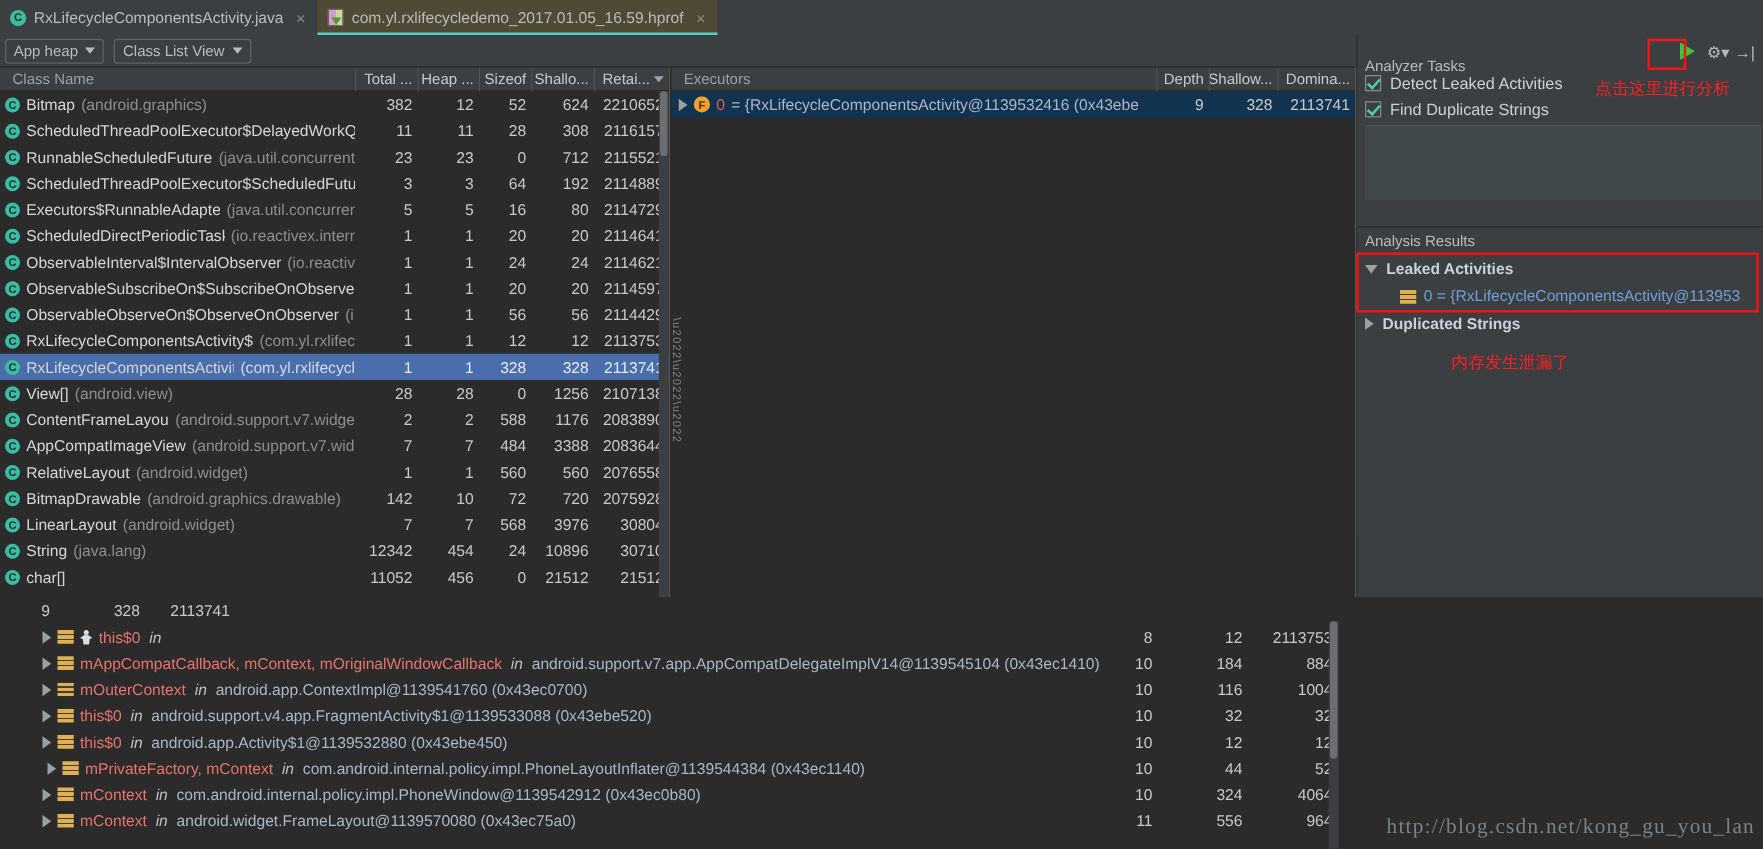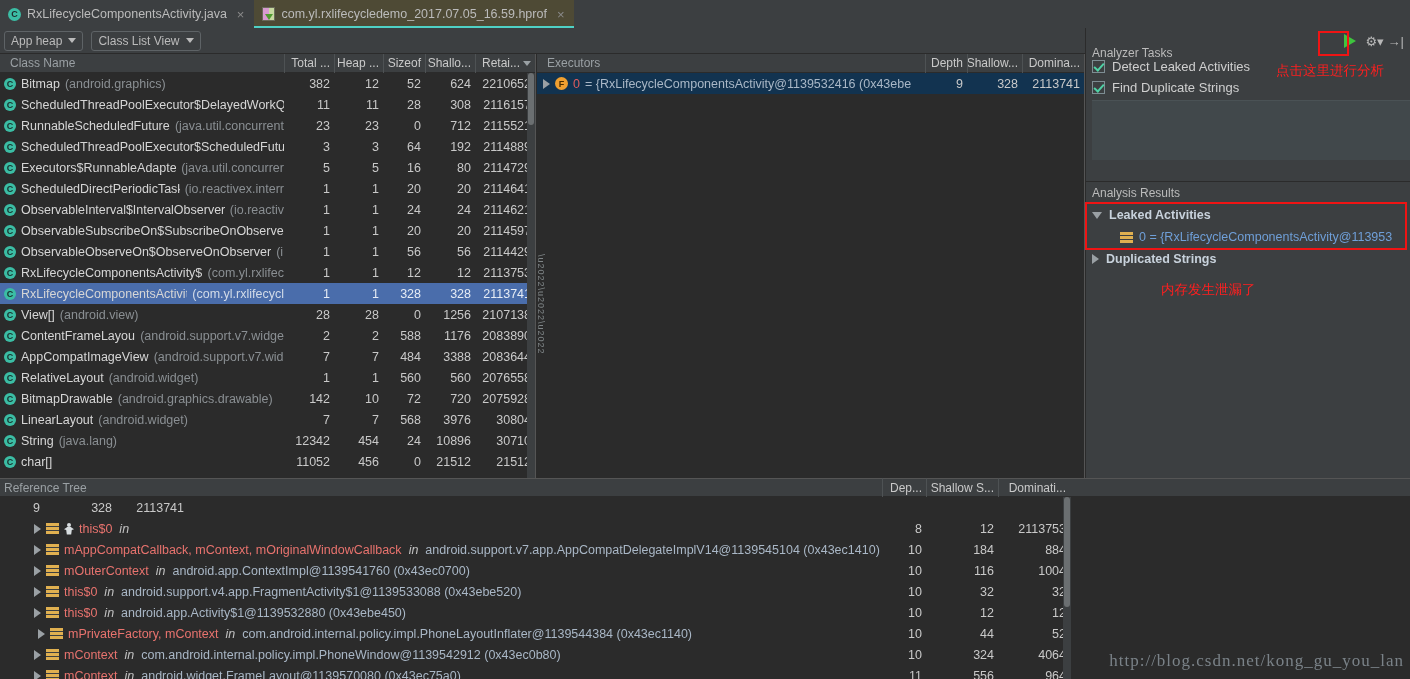--- a/index.html
+++ b/index.html
@@ -215,21 +215,21 @@
 <div id="app">
 
   <div class="tabbar">
     <div class="tab">
       <span class="icon-java">C</span>
       <span>RxLifecycleComponentsActivity.java</span>
       <span class="tab-close">×</span>
     </div>
     <div class="tab active">
       <span class="icon-hprof"></span>
-      <span>com.yl.rxlifecycledemo_2017.07.05_16.59.hprof</span>
+      <span>com.yl.rxlifecycledemo_2017.01.05_16.59.hprof</span>
       <span class="tab-close">×</span>
     </div>
   </div>
 
   <div class="heap-toolbar">
     <div class="combo">
       <span>App heap</span>
       <span class="caret-down"></span>
     </div>
     <div class="combo">
@@ -541,27 +541,20 @@
       <div class="res-row group">
         <span class="tri-right"></span>
         <span>Duplicated Strings</span>
       </div>
       <div class="redbox" style="left:-1px; top:-2px; width:322px; height:48px;"></div>
       <div class="cn-annot" style="left:75px; top:77px;">内存发生泄漏了</div>
     </div>
   </div>
 
   <div class="reftree">
-    <div class="rt-header">
-      <div class="rt-title">Reference Tree</div>
-      <div class="th num" style="width:44px">Dep...</div>
-      <div class="th num" style="width:72px">Shallow S...</div>
-      <div class="th num" style="width:72px">Dominati...</div>
-      <div style="width:340px"></div>
-    </div>
     <div id="rt-rows">
         <div class="rt-row">
           <div class="num" style="width: 44px;">9</div>
           <div class="num" style="width: 72px;">328</div>
           <div class="num" style="width: 72px;">2113741</div>
           <div style="width: 340px;"></div>
         </div>
         <div class="rt-row">
           <div class="rt-label" style="padding-left: 34px;">
             <span class="tri-right"></span>

